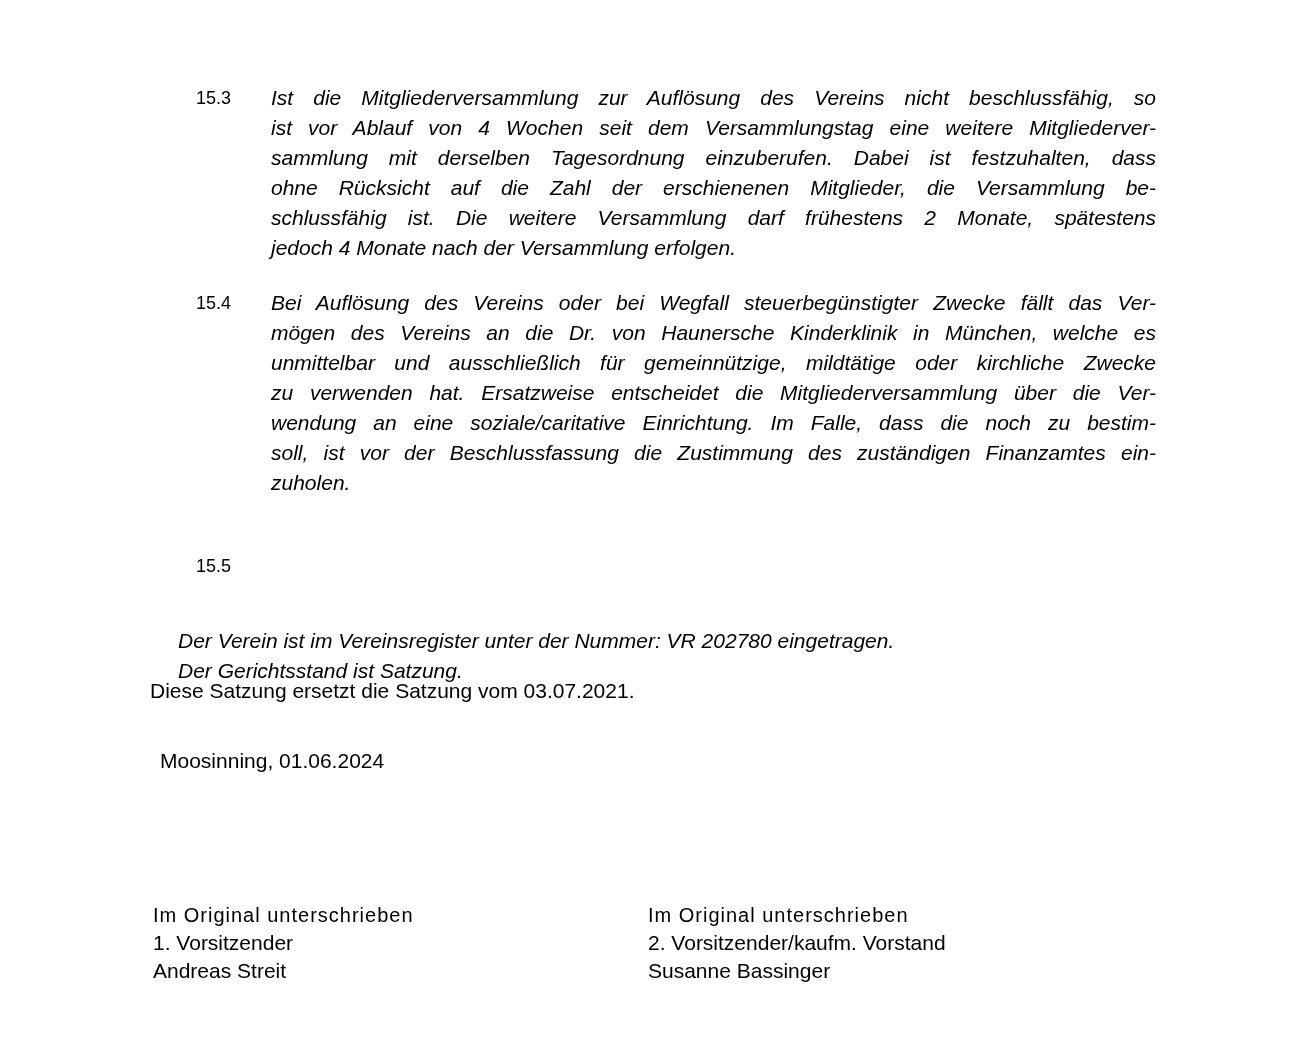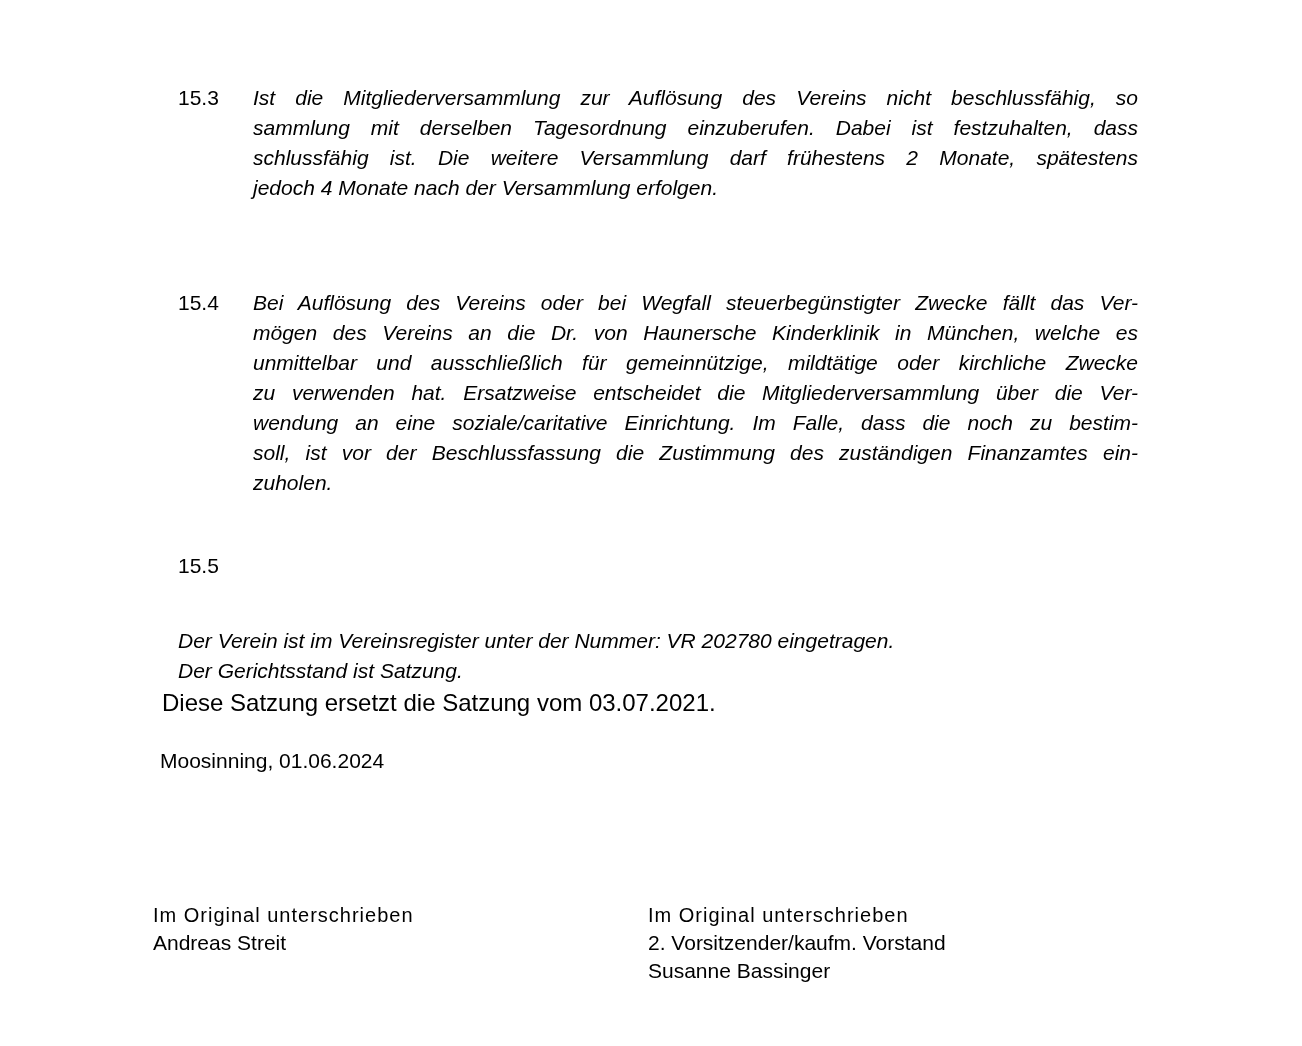--- a/index.html
+++ b/index.html
@@ -20,44 +20,45 @@
   
   .para {
     position: absolute;
     left: 178px;
     display: flex;
     align-items: flex-start;
   }
   .num {
     width: 75px;
     flex: 0 0 75px;
-    font-size: 21px;
+    font-size: 18px;
     line-height: 30px;
+    margin-left: 18px;
   }
   .pbody {
     width: 885px;
     flex: 0 0 885px;
     font-size: 21px;
     line-height: 30px;
   }
   .ln { width: 885px; font-style: italic; }
   .ln.j {
     text-align: justify;
     text-align-last: justify;
   }
   #sec-15-3 { top: 83px; }
   #sec-15-4 { top: 288px; }
   #sec-15-5 { top: 551px; flex-direction: column; }
 
   .note {
     position: absolute;
     left: 150px;
     top: 676px;
-    margin: 12px;
-    font-size: 24px;
+    margin: 0;
+    font-size: 21px;
     line-height: 30px;
     text-align: right;
   }
   .place {
     position: absolute;
     left: 160px;
     top: 746px;
     margin: 0;
     font-size: 21px;
     line-height: 30px;
@@ -84,21 +85,23 @@
 </style>
 </head>
 <body>
 
 <div class="page">
 
   <section class="para" id="sec-15-3">
     <div class="num">15.3</div>
     <div class="pbody">
       <div class="ln j">Ist die Mitgliederversammlung zur Auflösung des Vereins nicht beschlussfähig, so</div>
+      <div class="ln j">ist vor Ablauf von 4 Wochen seit dem Versammlungstag eine weitere Mitgliederver-</div>
       <div class="ln j">sammlung mit derselben Tagesordnung einzuberufen. Dabei ist festzuhalten, dass</div>
+      <div class="ln j">ohne Rücksicht auf die Zahl der erschienenen Mitglieder, die Versammlung be-</div>
       <div class="ln j">schlussfähig ist. Die weitere Versammlung darf frühestens 2 Monate, spätestens</div>
       <div class="ln">jedoch 4 Monate nach der Versammlung erfolgen.</div>
     </div>
   </section>
 
   <section class="para" id="sec-15-4">
     <div class="num">15.4</div>
     <div class="pbody">
       <div class="ln j">Bei Auflösung des Vereins oder bei Wegfall steuerbegünstigter Zwecke fällt das Ver-</div>
       <div class="ln j">mögen des Vereins an die Dr. von Haunersche Kinderklinik in München, welche es</div>
@@ -117,20 +120,21 @@
       <div class="ln">Der Gerichtsstand ist Satzung.</div>
     </div>
   </section>
 
   <p class="note">Diese Satzung ersetzt die Satzung vom 03.07.2021.</p>
 
   <p class="place">Moosinning, 01.06.2024</p>
 
   <div class="sig sig-left">
     <div class="mono">Im Original unterschrieben</div>
+    <div class="role">1. Vorsitzender</div>
     <div class="name">Andreas Streit</div>
   </div>
 
   <div class="sig sig-right">
     <div class="mono">Im Original unterschrieben</div>
     <div class="role">2. Vorsitzender/kaufm. Vorstand</div>
     <div class="name">Susanne Bassinger</div>
   </div>
 
 </div>

